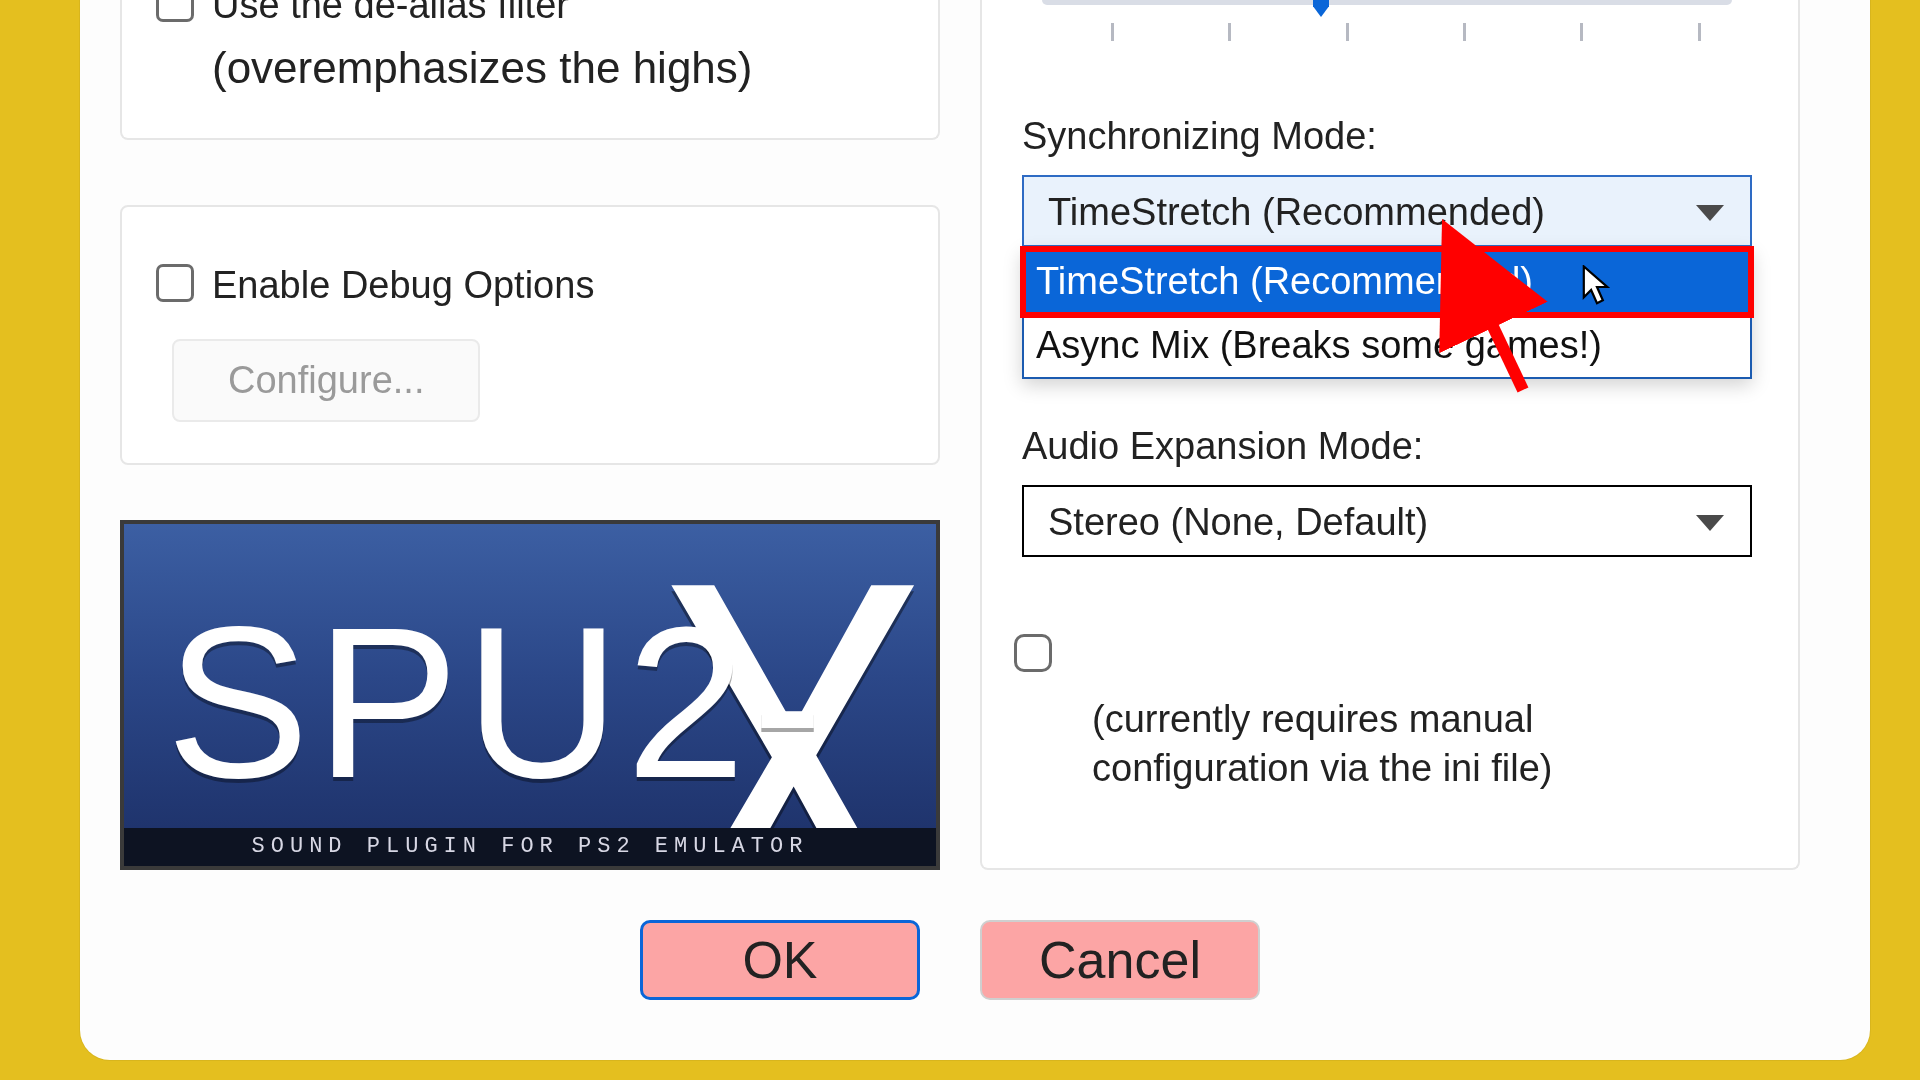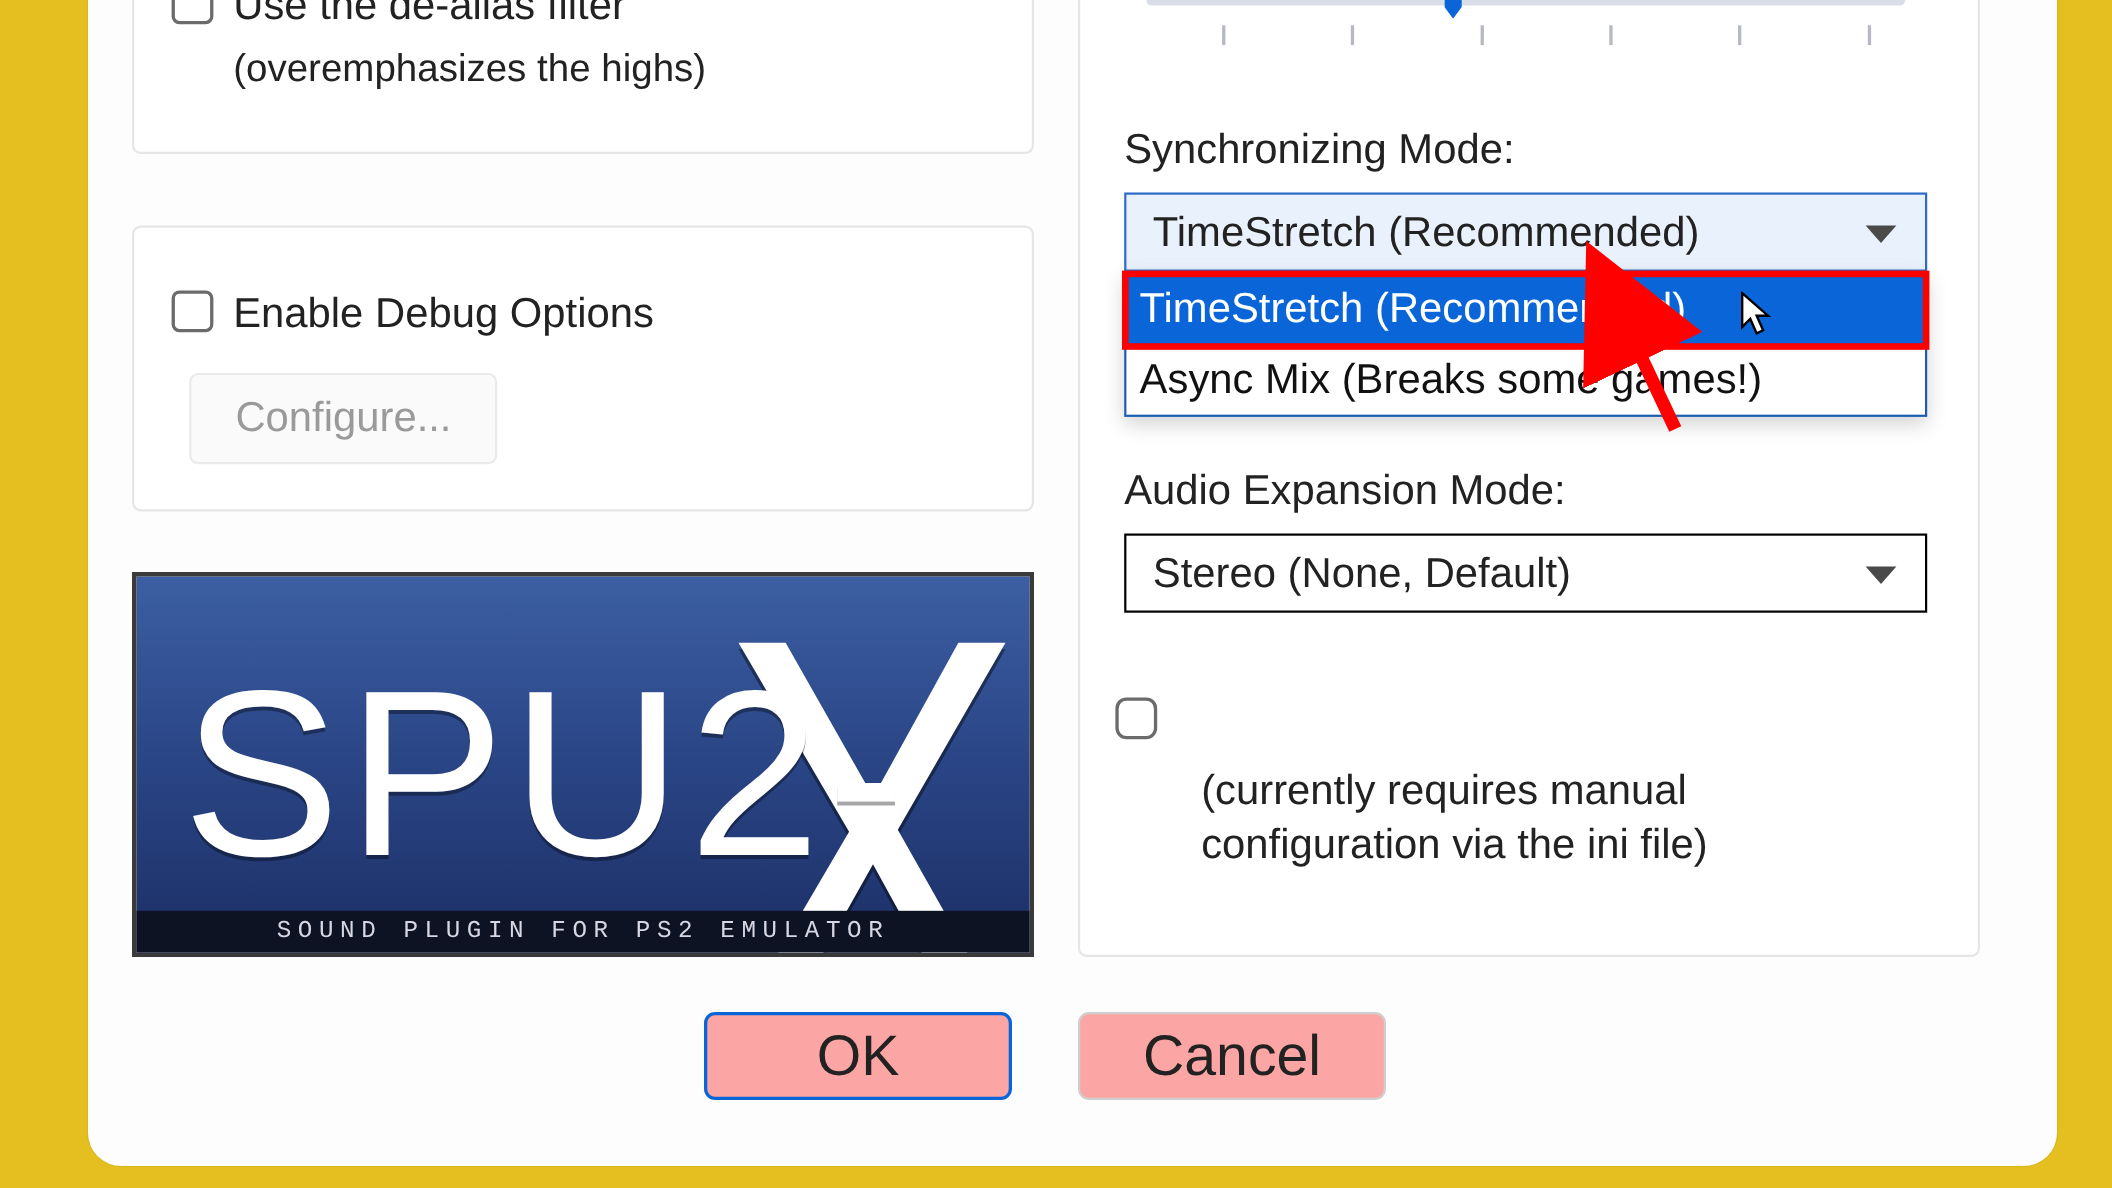--- a/index.html
+++ b/index.html
@@ -45,26 +45,26 @@
     display: flex; align-items: flex-start; gap: 18px;
     padding: 18px 34px 0 34px;
     font-size: 38px; color: #222;
   }
   .checkbox {
     width: 38px; height: 38px; border: 3px solid #6b6b6b;
     border-radius: 7px; margin-top: 4px; flex: 0 0 auto;
     background: #fff;
   }
   .checkbox-text { line-height: 1.35; }
-  .checkbox-sub { padding-left: 90px; font-size: 35px; color: #222; margin-top: 12px; }
+  .checkbox-sub { padding-left: 90px; font-size: 44px; color: #222; margin-top: 12px; }
 
   .configure-btn {
     display: inline-block;
     margin: 28px 0 0 50px;
-    padding: 18px 40px;
+    padding: 18px 54px;
     font-size: 38px;
     color: #9a9a9a;
     background: #fafafa;
     border: 2px solid #eaeaea;
     border-radius: 8px;
   }
 
   
   .logo {
     position: absolute; left: 0; top: 680px; width: 820px; height: 350px;

